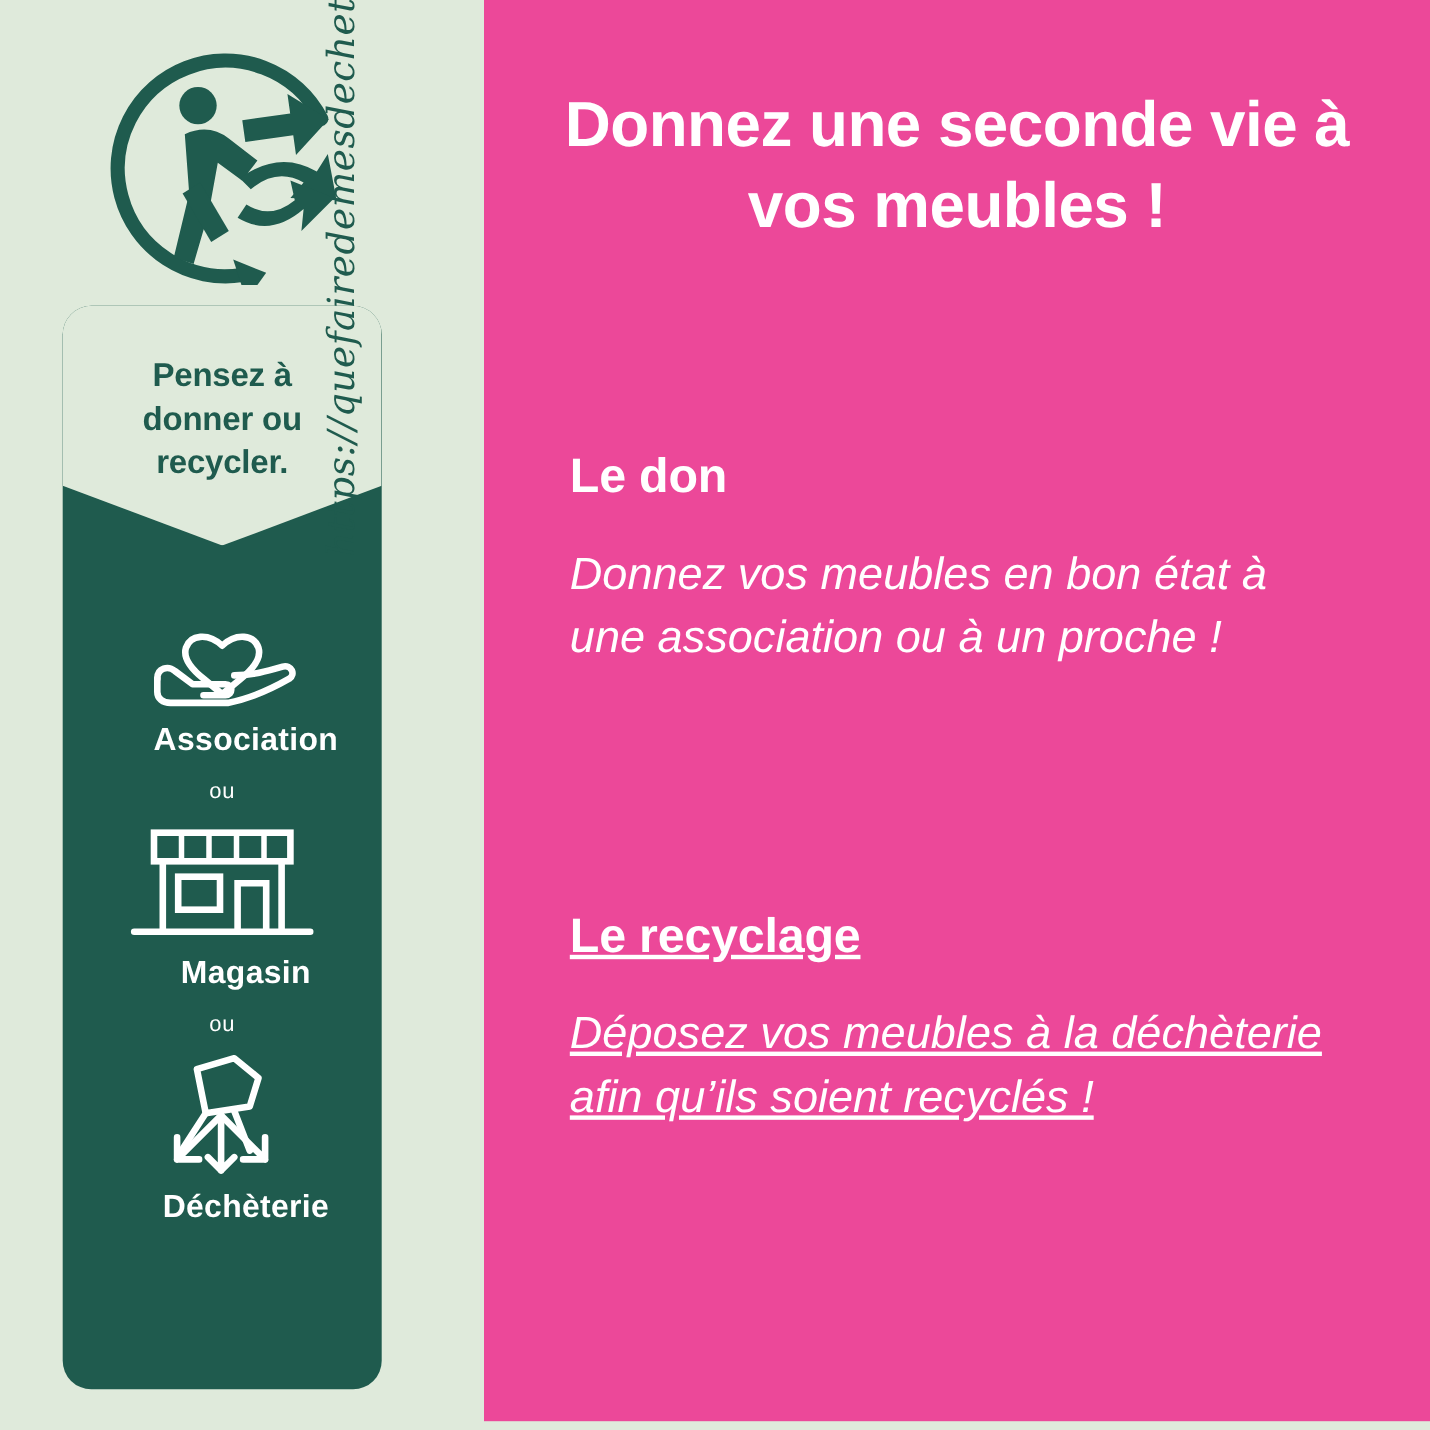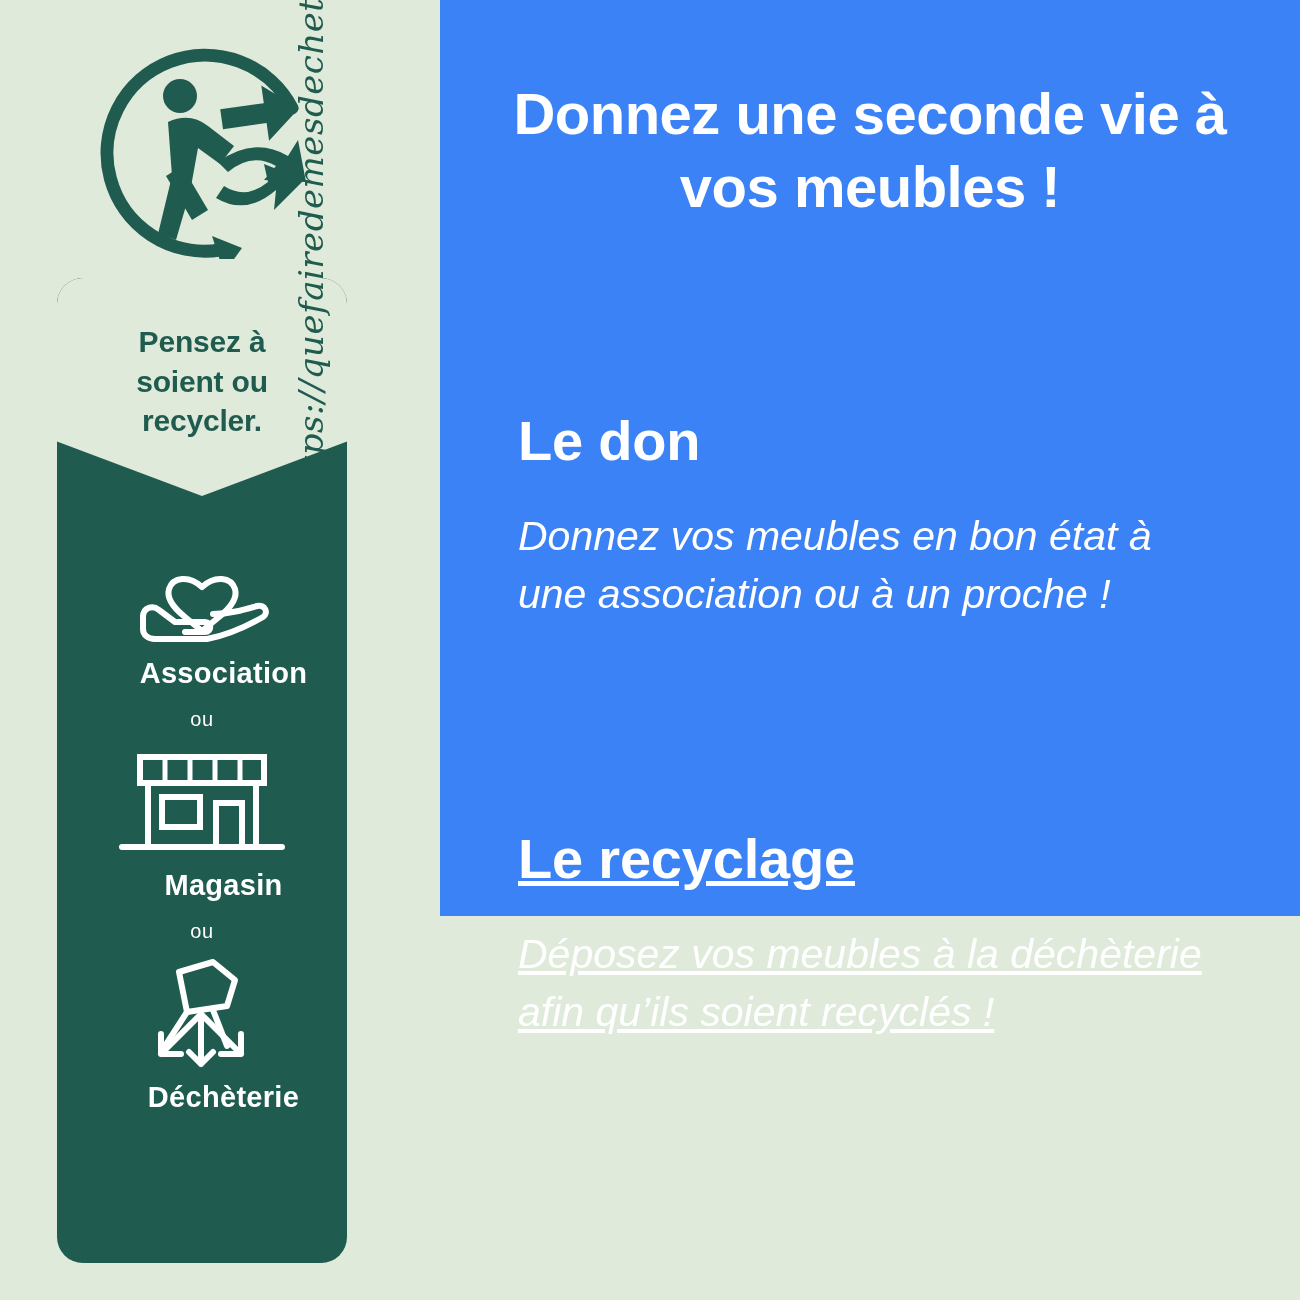--- a/index.html
+++ b/index.html
@@ -111,22 +111,22 @@
     font-style: italic;
     font-size: 34px;
     letter-spacing: 0.5px;
     white-space: nowrap;
   }
 
   
   .right-panel {
     position: relative;
     width: 860px;
-    height: 916px;
-    background: #3b82f6;
+    height: 1292px;
+    background: #ec4899;
     flex: 0 0 860px;
     color: #ffffff;
   }
   .headline {
     position: absolute;
     left: 0;
     top: 78px;
     width: 860px;
     padding: 0 42px;
     box-sizing: border-box;
@@ -137,21 +137,21 @@
     letter-spacing: -0.5px;
   }
   .section {
     position: absolute;
     left: 78px;
     width: 720px;
   }
   .section-1 { top: 408px; }
   .section-2 { top: 826px; text-decoration: underline; }
   .section-title {
-    font-size: 56px;
+    font-size: 44px;
     font-weight: bold;
     letter-spacing: -0.2px;
     margin-bottom: 34px;
   }
   .section-body {
     font-size: 41px;
     font-style: italic;
     line-height: 1.42;
     max-width: 690px;
   }
@@ -180,21 +180,21 @@
 
         <path d="M122 118 q36 -26 70 -6 l10 -16 8 42 -42 -2 12 -14 q-24 -14 -48 6 z" fill="#1f5b4e"></path>
         <path d="M128 160 q30 18 60 -8 l-2 20 30 -30 -40 -16 4 18 q-22 18 -44 4 z" fill="#1f5b4e" transform="translate(-8,-6)"></path>
       </svg>
     </div>
 
     <div class="ribbon">
       <div class="ribbon-head"></div>
       <div class="ribbon-head-text">
         <div>Pensez à</div>
-        <div>soient ou</div>
+        <div>donner ou</div>
         <div>recycler.</div>
       </div>
 
       <div class="ribbon-items">
 
         <div class="ribbon-item">
           <div class="ribbon-icon">
             <svg width="150" height="104" viewBox="0 0 150 104" xmlns="http://www.w3.org/2000/svg">
               <path d="M75 46 C62 34 46 36 42 48 c-3 10 6 20 16 28 l17 14 17 -14 c10 -8 19 -18 16 -28 -4 -12 -20 -14 -33 -2 z" fill="none" stroke="#ffffff" stroke-width="6" stroke-linejoin="round"></path>
               <path d="M16 76 c0 -10 10 -12 16 -7 l16 12 h30 c7 0 7 10 0 10 H58" fill="none" stroke="#ffffff" stroke-width="6" stroke-linecap="round" stroke-linejoin="round"></path>

